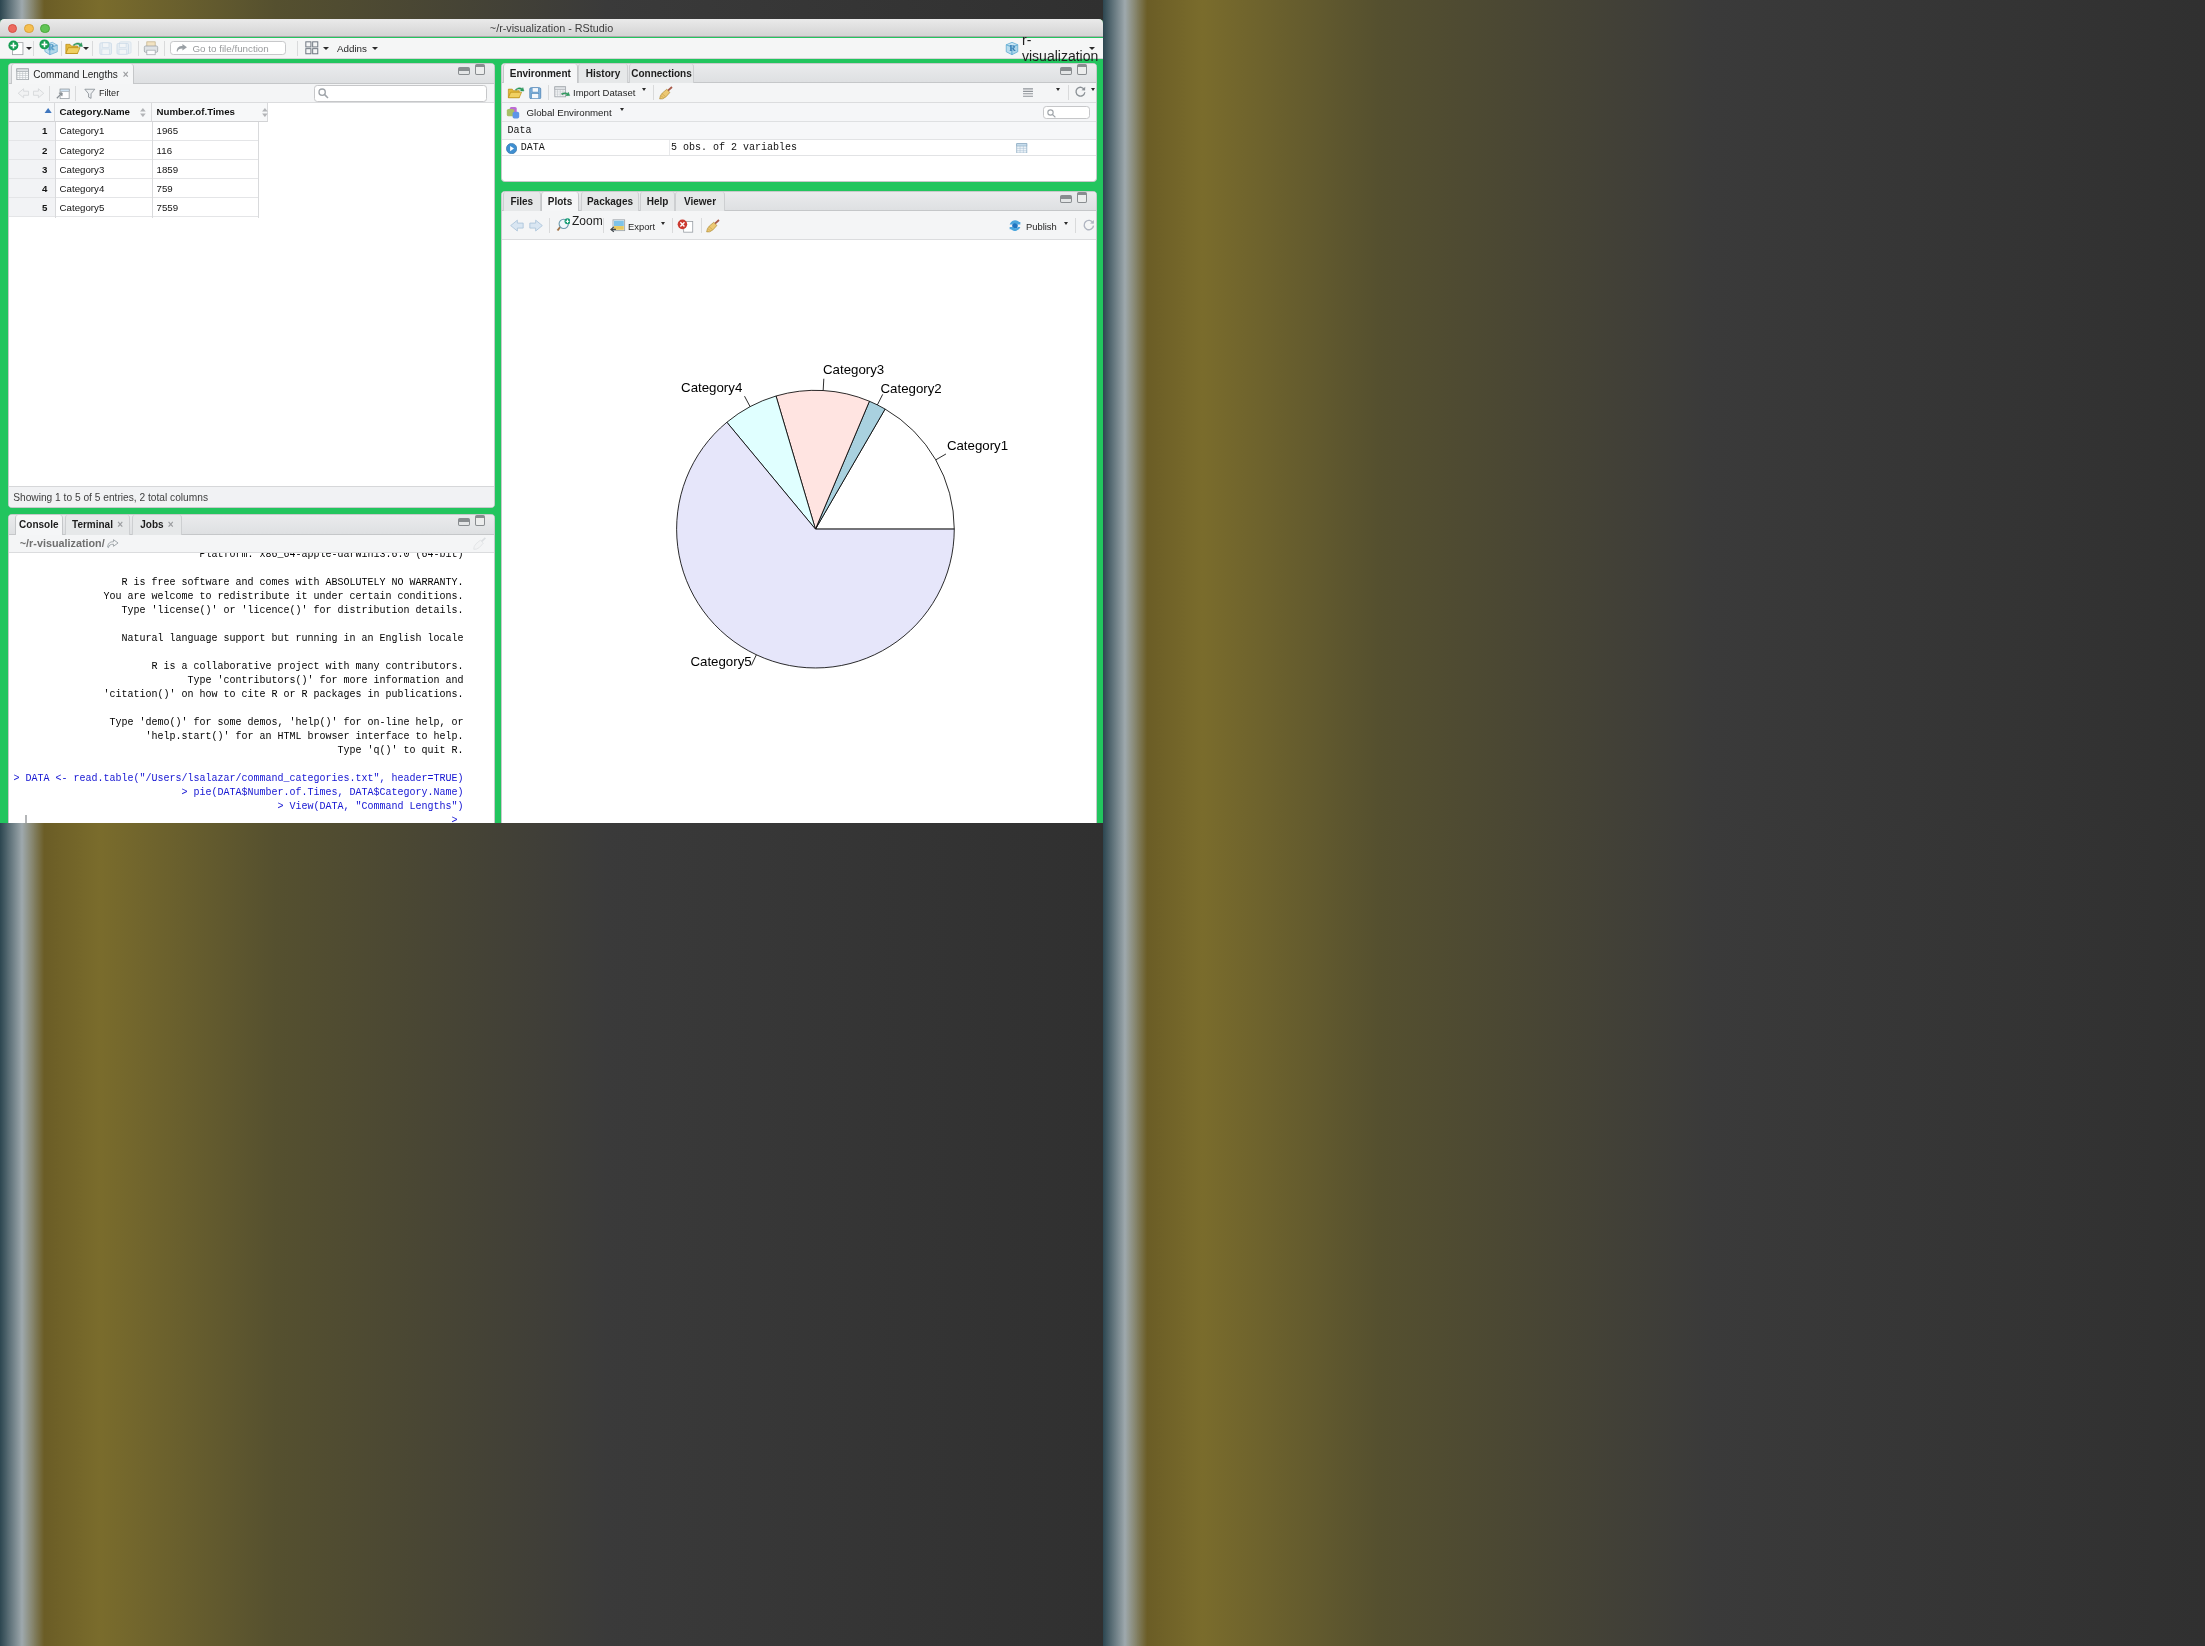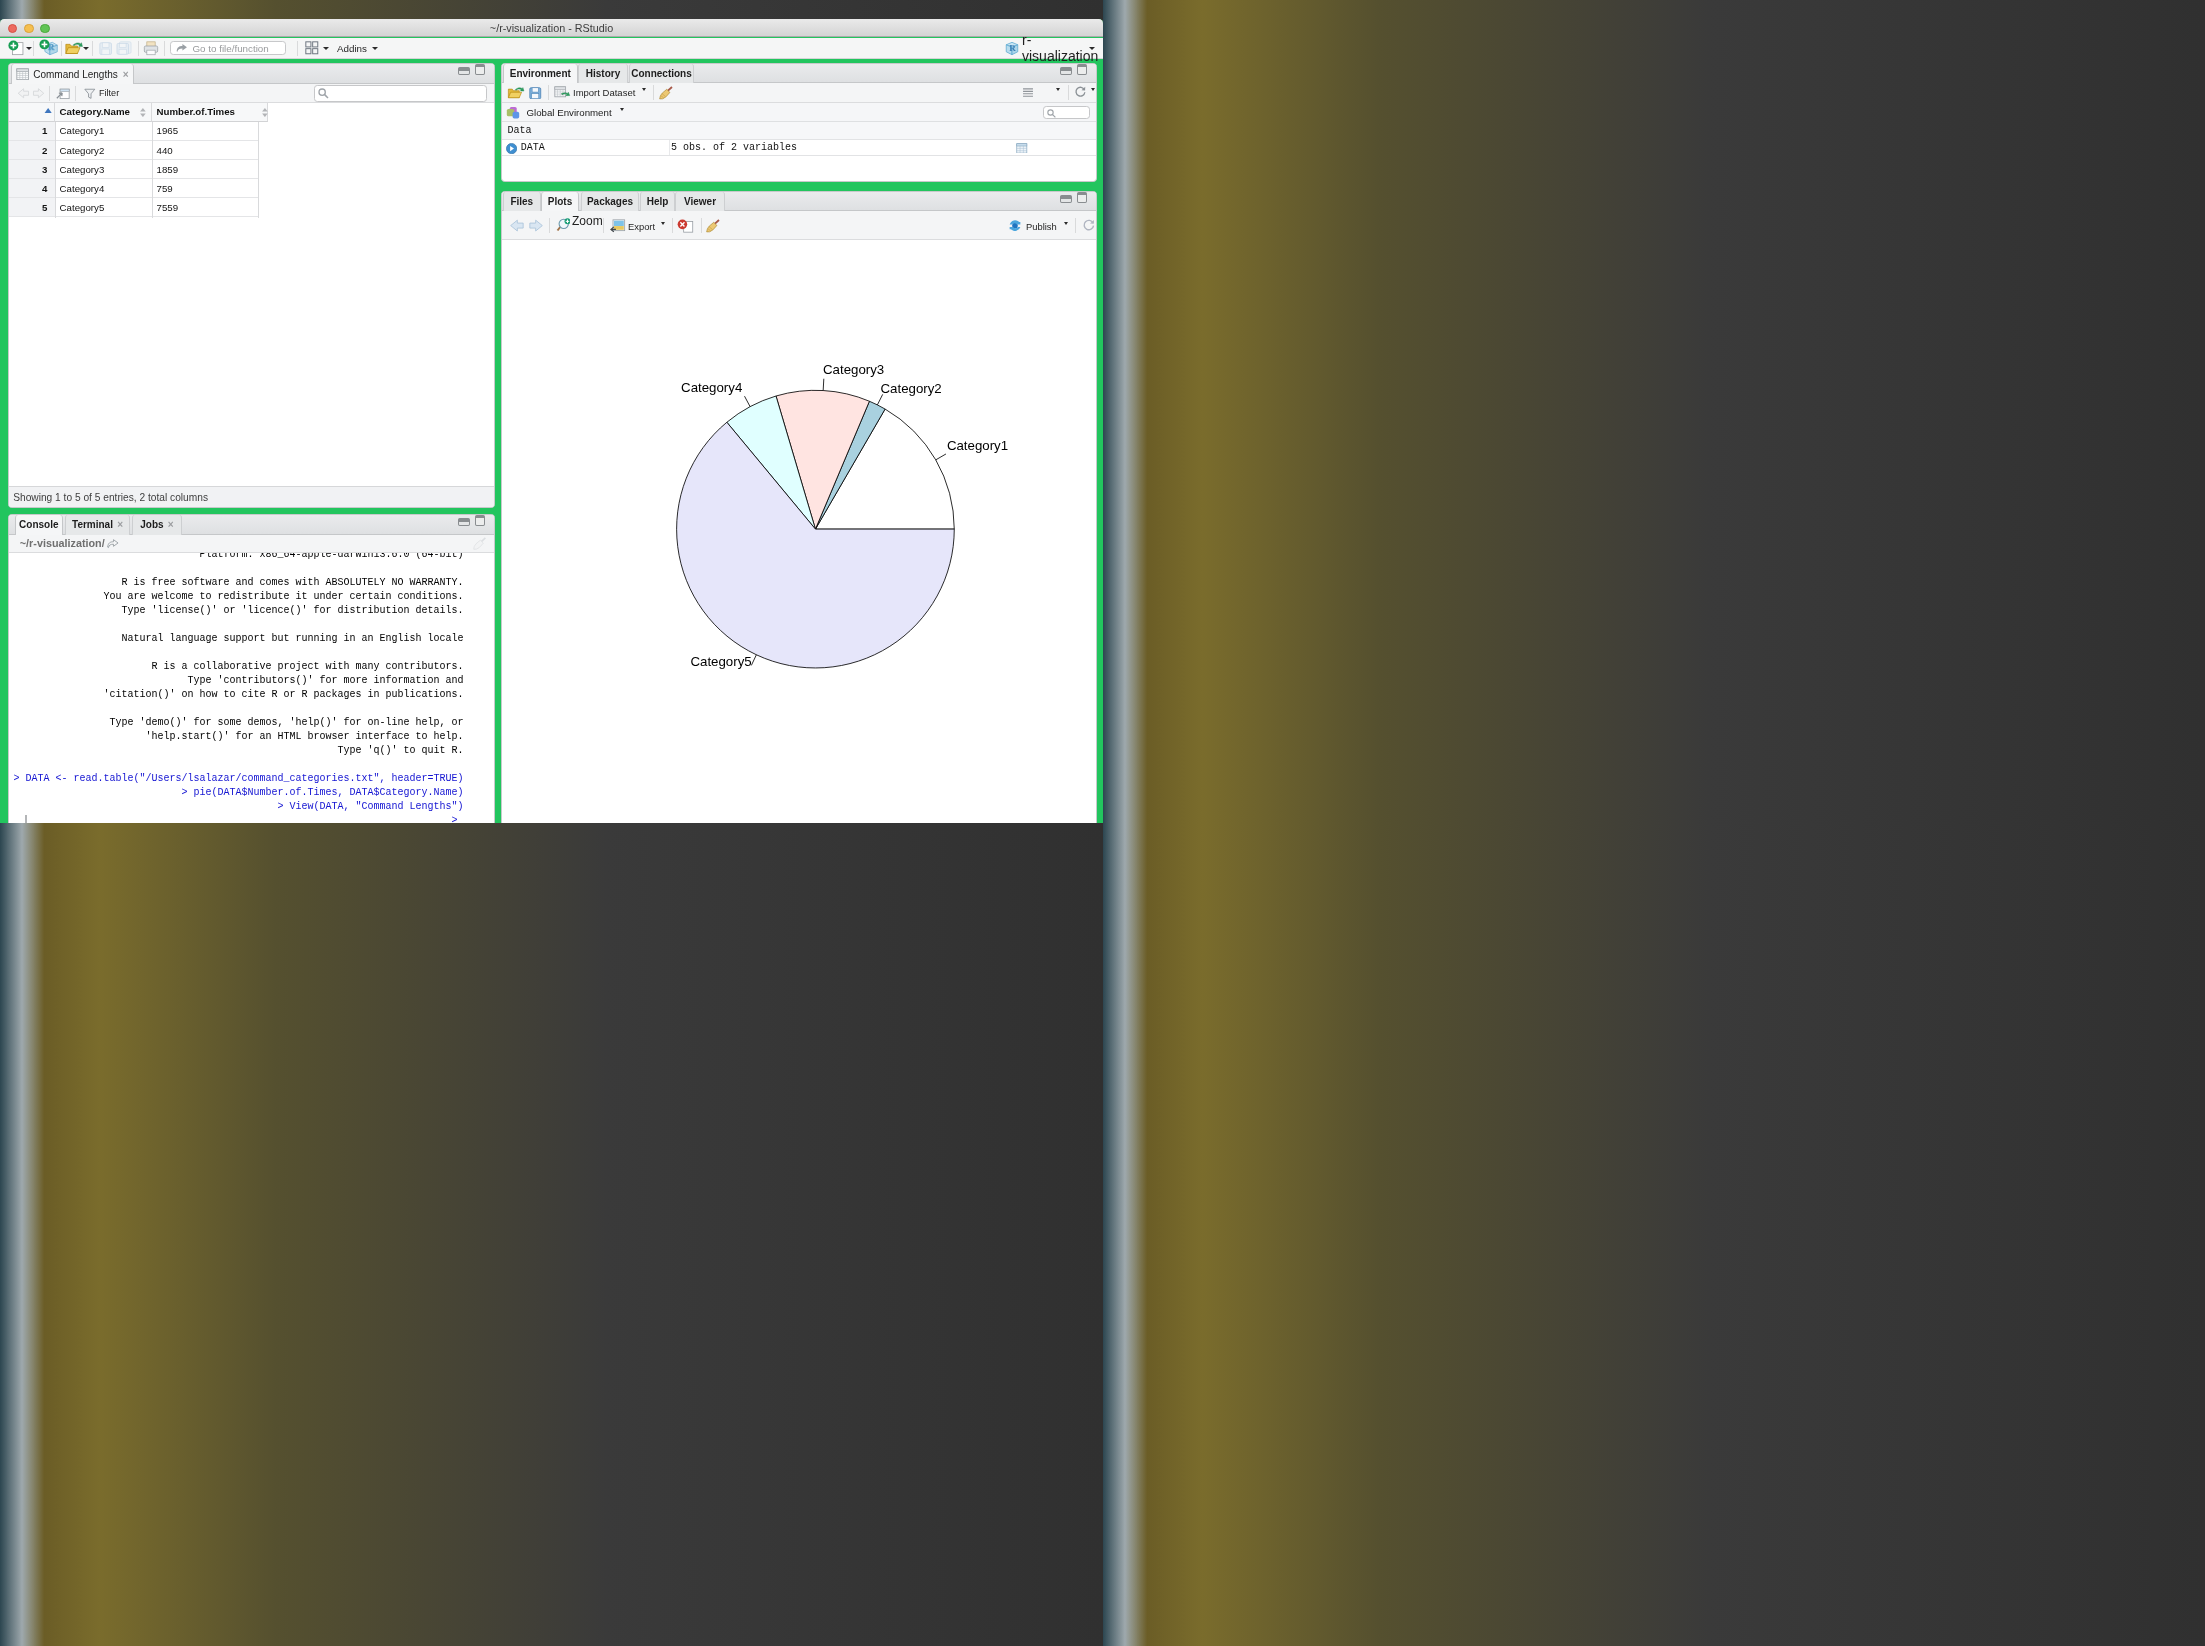--- a/index.html
+++ b/index.html
@@ -239,21 +239,21 @@
       <svg width="5.8" height="9.1" viewBox="0 0 8 13" style="position:absolute;left:253px;top:5px;">
         <path d="M4 0 L8 5 L0 5 Z" fill="#b2b4b7"></path>
           <path d="M4 13 L8 8 L0 8 Z" fill="#b2b4b7"></path>
       </svg>
 
       <div class="td tdn" style="left:0;top:18.7px;width:46px;padding:3.7px 7.5px 0 0;">1</div>
       <div class="td" style="left:46px;top:18.7px;width:97px;padding:3.7px 0 0 4.6px;">Category1</div>
       <div class="td" style="left:143px;top:18.7px;width:106px;padding:3.7px 0 0 4.6px;">1965</div>
       <div class="td tdn" style="left:0;top:38px;width:46px;padding:3.7px 7.5px 0 0;">2</div>
       <div class="td" style="left:46px;top:38px;width:97px;padding:3.7px 0 0 4.6px;">Category2</div>
-      <div class="td" style="left:143px;top:38px;width:106px;padding:3.7px 0 0 4.6px;">440</div>
+      <div class="td" style="left:143px;top:38px;width:106px;padding:3.7px 0 0 4.6px;">116</div>
       <div class="td tdn" style="left:0;top:57px;width:46px;padding:3.7px 7.5px 0 0;">3</div>
       <div class="td" style="left:46px;top:57px;width:97px;padding:3.7px 0 0 4.6px;">Category3</div>
       <div class="td" style="left:143px;top:57px;width:106px;padding:3.7px 0 0 4.6px;">1859</div>
       <div class="td tdn" style="left:0;top:76px;width:46px;padding:3.7px 7.5px 0 0;">4</div>
       <div class="td" style="left:46px;top:76px;width:97px;padding:3.7px 0 0 4.6px;">Category4</div>
       <div class="td" style="left:143px;top:76px;width:106px;padding:3.7px 0 0 4.6px;">759</div>
       <div class="td tdn" style="left:0;top:95px;width:46px;padding:3.7px 7.5px 0 0;">5</div>
       <div class="td" style="left:46px;top:95px;width:97px;padding:3.7px 0 0 4.6px;">Category5</div>
       <div class="td" style="left:143px;top:95px;width:106px;padding:3.7px 0 0 4.6px;">7559</div>
       <div class="vline" style="left:46px;top:18.7px;height:96px;"></div>

